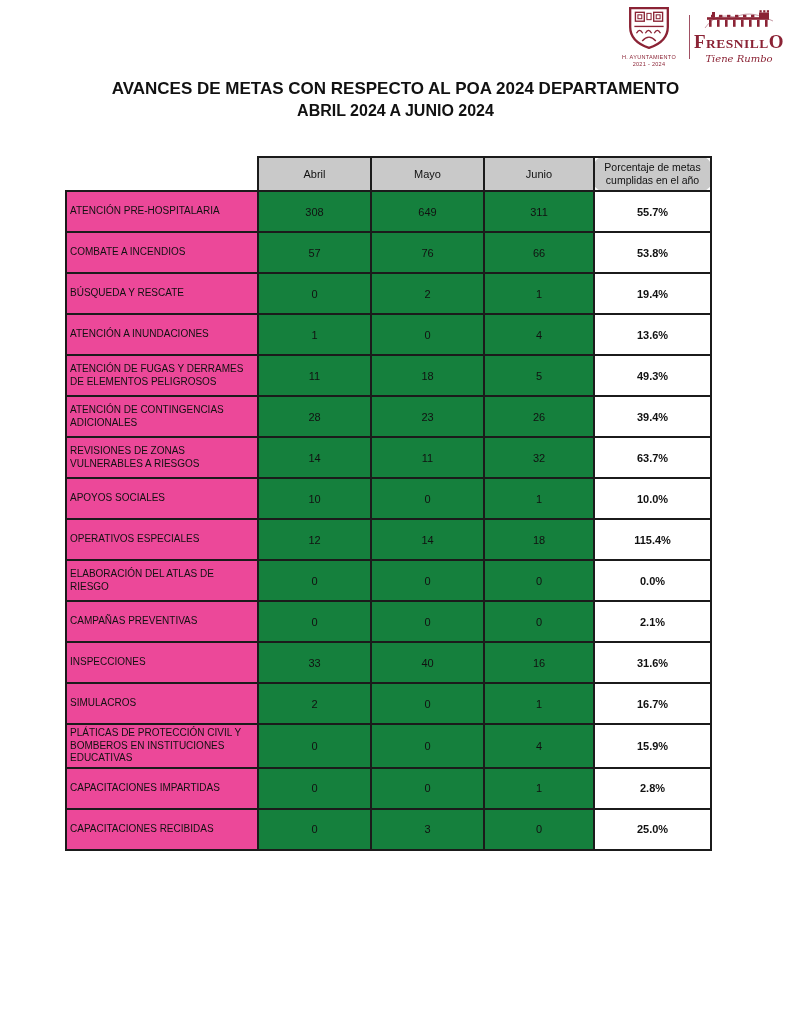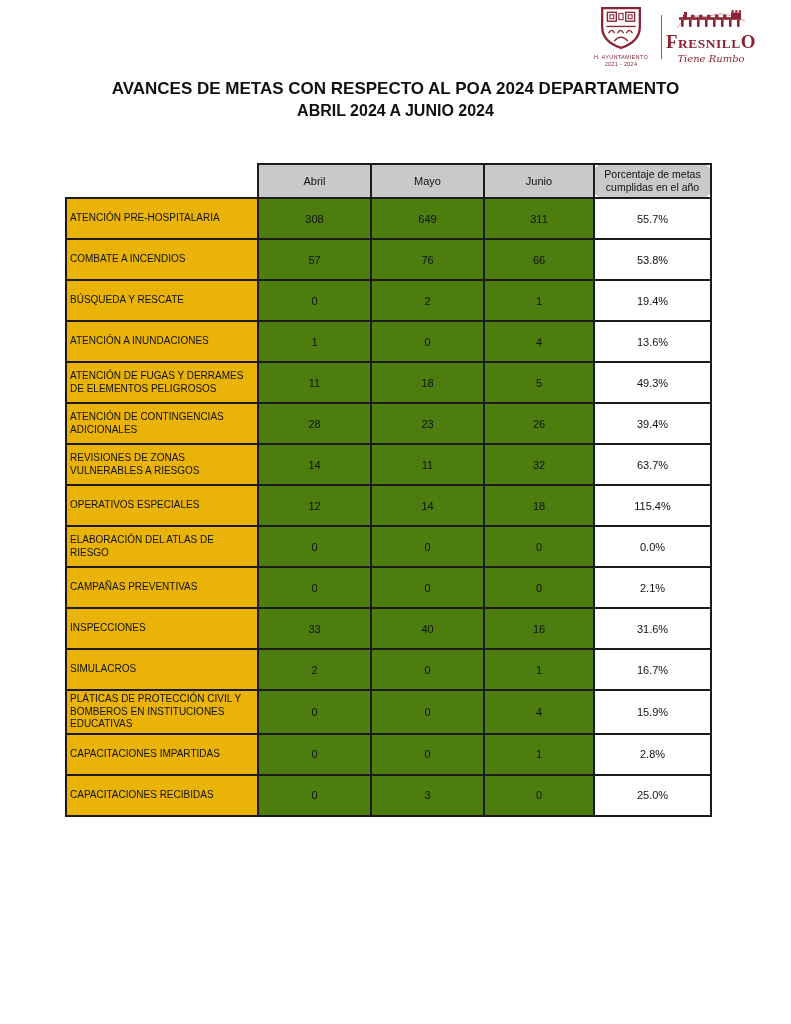--- a/index.html
+++ b/index.html
@@ -13,21 +13,21 @@
     position: relative;
     font-family: "Liberation Sans", sans-serif;
     color: #111111;
     overflow: hidden;
   }
 
   
   .logo-group {
     position: absolute;
     top: 6px;
-    right: 40px;
+    right: 12px;
     display: flex;
     align-items: center;
     gap: 9px;
   }
   .crest-block {
     display: flex;
     flex-direction: column;
     align-items: center;
     width: 62px;
   }
@@ -89,21 +89,21 @@
     font-size: 16px;
     font-weight: 700;
     line-height: 20px;
     color: #111111;
   }
 
   
   .goals-table {
     position: absolute;
     left: 65px;
-    top: 163px;
+    top: 156px;
     border-collapse: collapse;
     table-layout: fixed;
     width: 645px;
   }
   .goals-table th,
   .goals-table td {
     border: 2px solid #1b1b1b;
     vertical-align: middle;
     overflow: hidden;
   }
@@ -122,39 +122,39 @@
   .pct-header {
     background: #c9c9c9;
     font-weight: 400;
     font-size: 10.5px;
     line-height: 13px;
     text-align: center;
     padding: 2px 4px;
     border-radius: 9px;
   }
   .label-cell {
-    background: #eab308;
+    background: #ec4899;
     font-size: 10px;
     line-height: 12.5px;
     text-align: left;
     padding: 2px 5px 2px 3px;
     height: 35px;
   }
   .num-cell {
     text-align: center;
     font-size: 11px;
     font-weight: 400;
-    background: #4d7c0f;
+    background: #15803d;
     padding: 0;
     height: 35px;
   }
   .pct-cell {
     text-align: center;
     font-size: 11px;
-    font-weight: 400;
+    font-weight: 700;
     background: #ffffff;
     padding: 0;
     height: 35px;
   }
 </style>
 </head>
 <body>
 
 <div class="logo-group">
   <div class="crest-block">
@@ -276,20 +276,27 @@
     <td class="pct-cell">39.4%</td>
   </tr>
       <tr>
     <td class="label-cell">REVISIONES DE ZONAS VULNERABLES A RIESGOS</td>
     <td class="num-cell">14</td>
     <td class="num-cell">11</td>
     <td class="num-cell">32</td>
     <td class="pct-cell">63.7%</td>
   </tr>
       <tr>
+    <td class="label-cell">APOYOS SOCIALES</td>
+    <td class="num-cell">10</td>
+    <td class="num-cell">0</td>
+    <td class="num-cell">1</td>
+    <td class="pct-cell">10.0%</td>
+  </tr>
+      <tr>
     <td class="label-cell">OPERATIVOS ESPECIALES</td>
     <td class="num-cell">12</td>
     <td class="num-cell">14</td>
     <td class="num-cell">18</td>
     <td class="pct-cell">115.4%</td>
   </tr>
       <tr>
     <td class="label-cell">ELABORACIÓN DEL ATLAS DE RIESGO</td>
     <td class="num-cell">0</td>
     <td class="num-cell">0</td>

